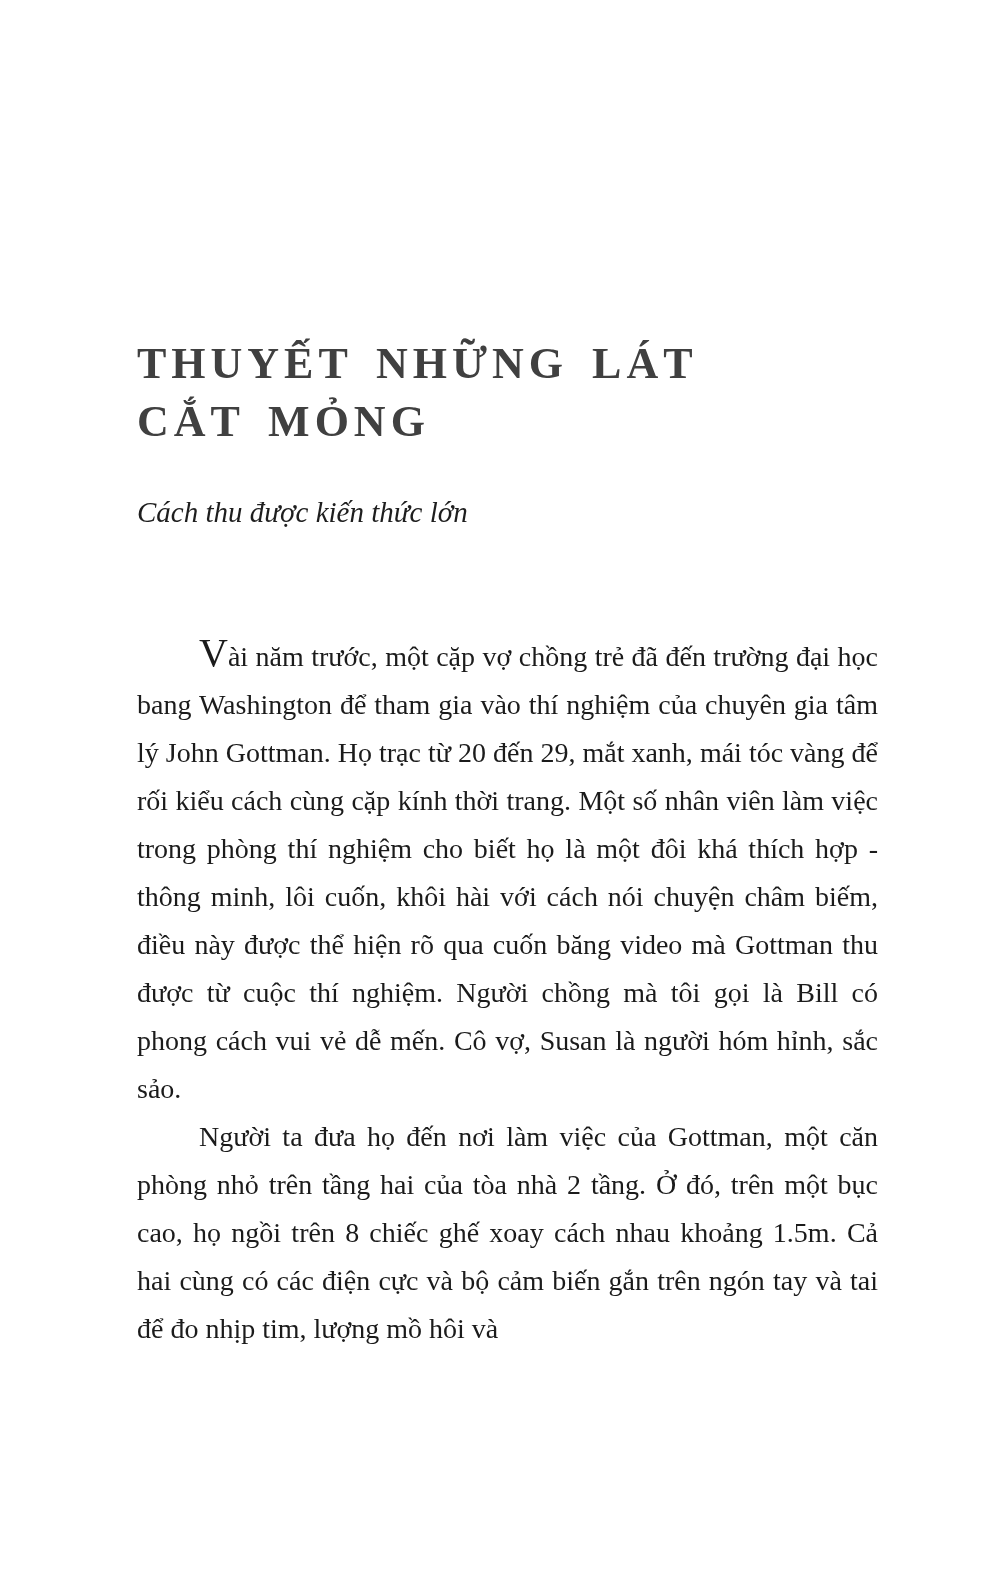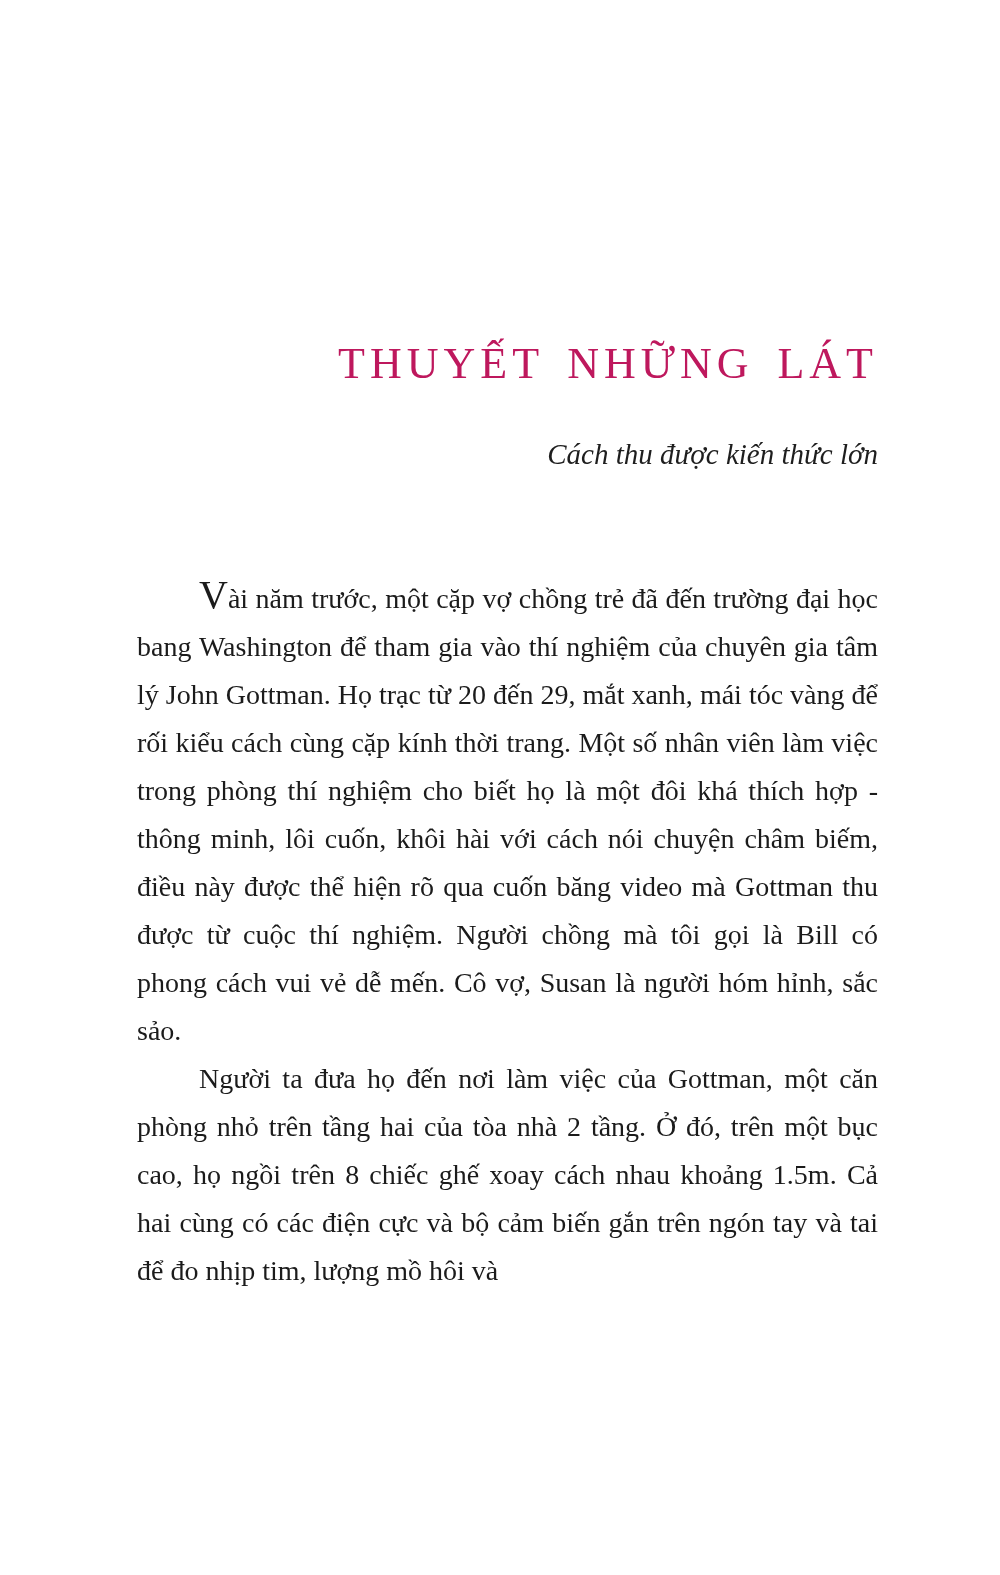--- a/index.html
+++ b/index.html
@@ -13,32 +13,32 @@
   }
   .book-page {
     position: relative;
     width: 1000px;
     height: 1575px;
     background: #ffffff;
     padding: 335px 122px 0 137px;
     overflow: hidden;
   }
   .chapter-title {
-    text-align: right;
-    font-weight: 400;
+    text-align: left;
+    font-weight: 700;
     font-size: 44px;
     letter-spacing: 5px;
     word-spacing: 8px;
     line-height: 58px;
-    color: #be185d;
+    color: #404040;
   }
   .title-line { display: block; }
   .chapter-subtitle {
     margin-top: 36px;
-    text-align: right;
+    text-align: left;
     font-style: italic;
     font-weight: 400;
     font-size: 29px;
     line-height: 50px;
     color: #1e1e1e;
   }
   .subtitle-line { display: block; }
   .body-text {
     margin-top: 96px;
     font-size: 28px;
@@ -55,20 +55,21 @@
     line-height: 0;
   }
 </style>
 </head>
 <body>
 
 <div class="book-page">
 
   <h1 class="chapter-title">
     <span class="title-line">THUYẾT NHỮNG LÁT</span>
+    <span class="title-line">CẮT MỎNG</span>
   </h1>
 
   <div class="chapter-subtitle">
     <span class="subtitle-line">Cách thu được kiến thức lớn</span>
   </div>
 
   <div class="body-text">
     <p class="paragraph"><span class="initial-cap">V</span><span>ài năm trước, một cặp vợ chồng trẻ đã đến trường đại học bang Washington để tham gia vào thí nghiệm của chuyên gia tâm lý John Gottman. Họ trạc từ 20 đến 29, mắt xanh, mái tóc vàng để rối kiểu cách cùng cặp kính thời trang. Một số nhân viên làm việc trong phòng thí nghiệm cho biết họ là một đôi khá thích hợp - thông minh, lôi cuốn, khôi hài với cách nói chuyện châm biếm, điều này được thể hiện rõ qua cuốn băng video mà Gottman thu được từ cuộc thí nghiệm. Người chồng mà tôi gọi là Bill có phong cách vui vẻ dễ mến. Cô vợ, Susan là người hóm hỉnh, sắc sảo.</span></p>
     <p class="paragraph"><span>Người ta đưa họ đến nơi làm việc của Gottman, một căn phòng nhỏ trên tầng hai của tòa nhà 2 tầng. Ở đó, trên một bục cao, họ ngồi trên 8 chiếc ghế xoay cách nhau khoảng 1.5m. Cả hai cùng có các điện cực và bộ cảm biến gắn trên ngón tay và tai để đo nhịp tim, lượng mồ hôi và</span></p>
   </div>

